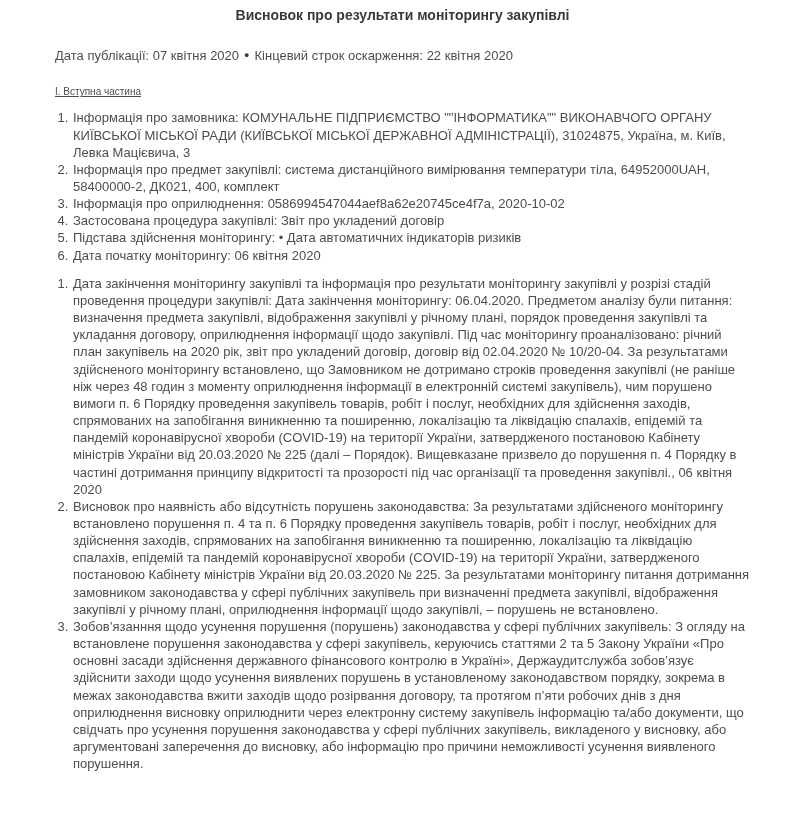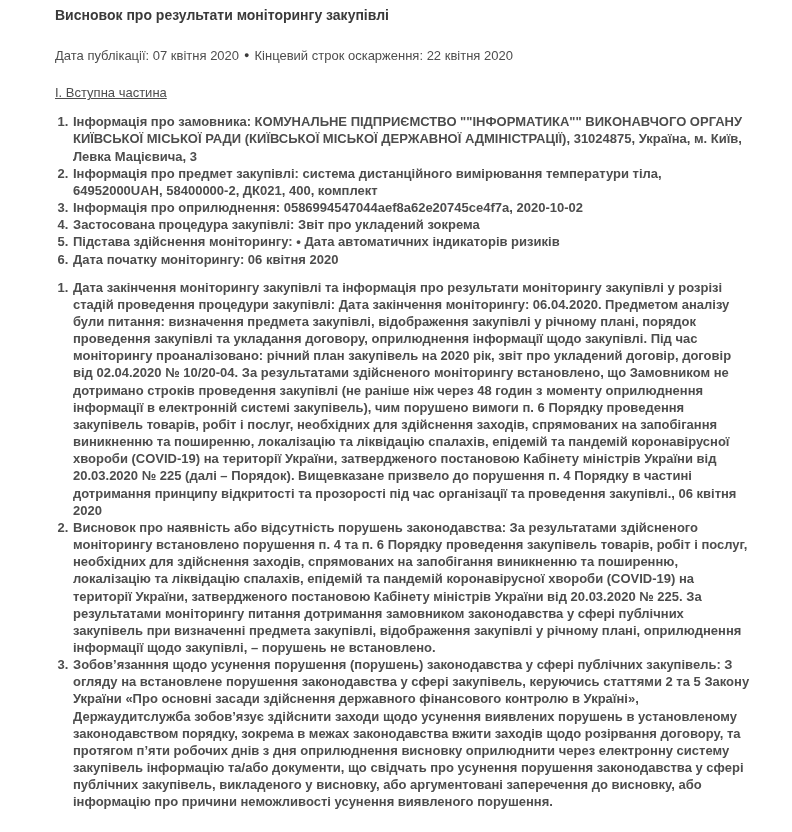--- a/index.html
+++ b/index.html
@@ -17,49 +17,49 @@
   .doc {
     padding: 7px 42px 10px 55px;
     box-sizing: border-box;
   }
   .doc-title {
     font-size: 14px;
     font-weight: 700;
     color: #3a3a3a;
     margin: 0;
     line-height: 1.25;
+    text-align: center;
   }
   .publine {
     margin: 23px 0 14px 0;
     font-size: 13px;
     line-height: 1.3;
     color: #4d4d4d;
   }
   .publine .sep {
     display: inline-block;
     margin: 0 5px;
     font-size: 9px;
     vertical-align: 2px;
     color: #3a3a3a;
   }
   .section-heading {
-    font-size: 13px;
+    font-size: 10px;
     font-weight: 400;
     text-decoration: underline;
     color: #4d4d4d;
     margin: 21px 0 0 0;
     line-height: 1.3;
   }
   ol.items {
     margin: 11px 0 0 0;
     padding: 0 0 0 17px;
     font-size: 13px;
     line-height: 1.32;
     color: #4d4d4d;
-    font-weight: bold;
   }
   ol.items li {
     padding-left: 1px;
     margin: 0;
   }
 </style>
 </head>
 <body>
 
 <div class="doc">
@@ -69,21 +69,21 @@
   <p class="publine">
     <span>Дата публікації: 07 квітня 2020</span><span class="sep">●</span><span>Кінцевий строк оскарження: 22 квітня 2020</span>
   </p>
 
   <h2 class="section-heading">I. Вступна частина</h2>
 
   <ol class="items">
     <li>Інформація про замовника: КОМУНАЛЬНЕ ПІДПРИЄМСТВО ""ІНФОРМАТИКА"" ВИКОНАВЧОГО ОРГАНУ КИЇВСЬКОЇ МІСЬКОЇ РАДИ (КИЇВСЬКОЇ МІСЬКОЇ ДЕРЖАВНОЇ АДМІНІСТРАЦІЇ), 31024875, Україна, м. Київ, Левка Мацієвича, 3</li>
     <li>Інформація про предмет закупівлі: система дистанційного вимірювання температури тіла, 64952000UAH, 58400000-2, ДК021, 400, комплект</li>
     <li>Інформація про оприлюднення: 0586994547044aef8a62e20745ce4f7a, 2020-10-02</li>
-    <li>Застосована процедура закупівлі: Звіт про укладений зокрема</li>
+    <li>Застосована процедура закупівлі: Звіт про укладений договір</li>
     <li>Підстава здійснення моніторингу: • Дата автоматичних індикаторів ризиків</li>
     <li>Дата початку моніторингу: 06 квітня 2020</li>
   </ol>
 
 
   <ol class="items">
     <li>Дата закінчення моніторингу закупівлі та інформація про результати моніторингу закупівлі у розрізі стадій проведення процедури закупівлі: Дата закінчення моніторингу: 06.04.2020. Предметом аналізу були питання: визначення предмета закупівлі, відображення закупівлі у річному плані, порядок проведення закупівлі та укладання договору, оприлюднення інформації щодо закупівлі. Під час моніторингу проаналізовано: річний план закупівель на 2020 рік, звіт про укладений договір, договір від 02.04.2020 № 10/20-04. За результатами здійсненого моніторингу встановлено, що Замовником не дотримано строків проведення закупівлі (не раніше ніж через 48 годин з моменту оприлюднення інформації в електронній системі закупівель), чим порушено вимоги п. 6 Порядку проведення закупівель товарів, робіт і послуг, необхідних для здійснення заходів, спрямованих на запобігання виникненню та поширенню, локалізацію та ліквідацію спалахів, епідемій та пандемій коронавірусної хвороби (COVID-19) на території України, затвердженого постановою Кабінету міністрів України від 20.03.2020 № 225 (далі – Порядок). Вищевказане призвело до порушення п. 4 Порядку в частині дотримання принципу відкритості та прозорості під час організації та проведення закупівлі., 06 квітня 2020</li>
     <li>Висновок про наявність або відсутність порушень законодавства: За результатами здійсненого моніторингу встановлено порушення п. 4 та п. 6 Порядку проведення закупівель товарів, робіт і послуг, необхідних для здійснення заходів, спрямованих на запобігання виникненню та поширенню, локалізацію та ліквідацію спалахів, епідемій та пандемій коронавірусної хвороби (COVID-19) на території України, затвердженого постановою Кабінету міністрів України від 20.03.2020 № 225. За результатами моніторингу питання дотримання замовником законодавства у сфері публічних закупівель при визначенні предмета закупівлі, відображення закупівлі у річному плані, оприлюднення інформації щодо закупівлі, – порушень не встановлено.</li>
     <li>Зобов’язанння щодо усунення порушення (порушень) законодавства у сфері публічних закупівель: З огляду на встановлене порушення законодавства у сфері закупівель, керуючись статтями 2 та 5 Закону України «Про основні засади здійснення державного фінансового контролю в Україні», Держаудитслужба зобов’язує здійснити заходи щодо усунення виявлених порушень в установленому законодавством порядку, зокрема в межах законодавства вжити заходів щодо розірвання договору, та протягом п’яти робочих днів з дня оприлюднення висновку оприлюднити через електронну систему закупівель інформацію та/або документи, що свідчать про усунення порушення законодавства у сфері публічних закупівель, викладеного у висновку, або аргументовані заперечення до висновку, або інформацію про причини неможливості усунення виявленого порушення.</li>
   </ol>

